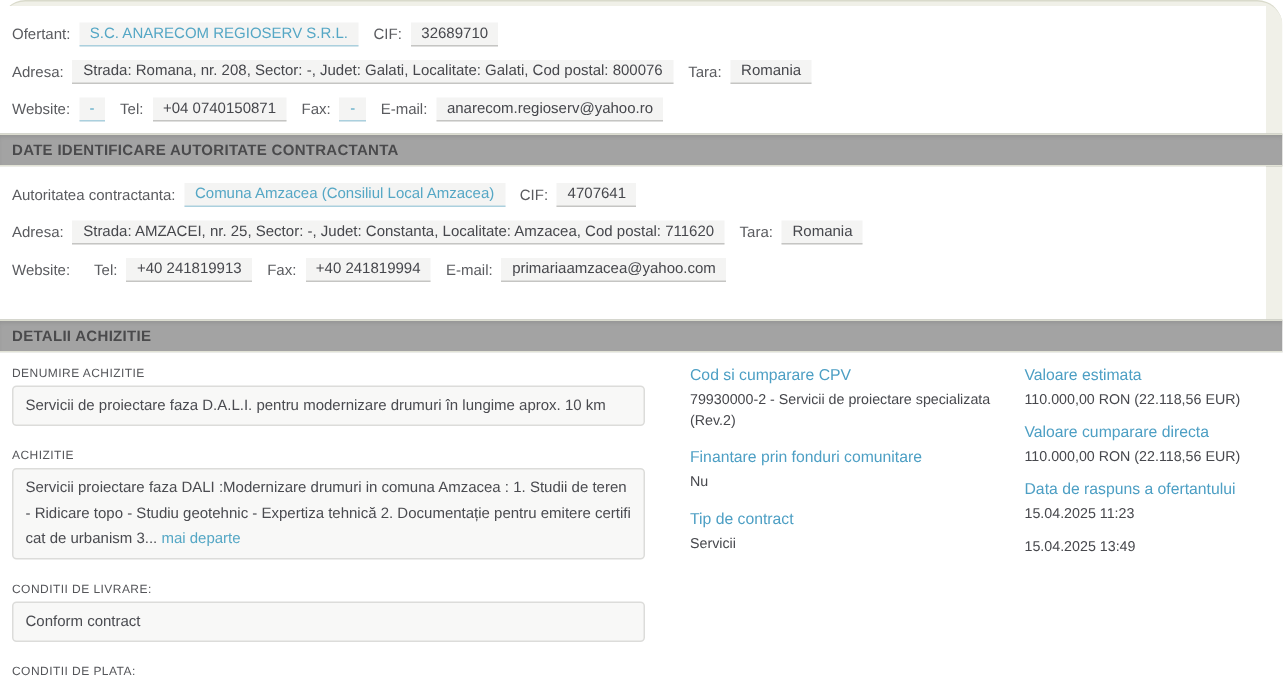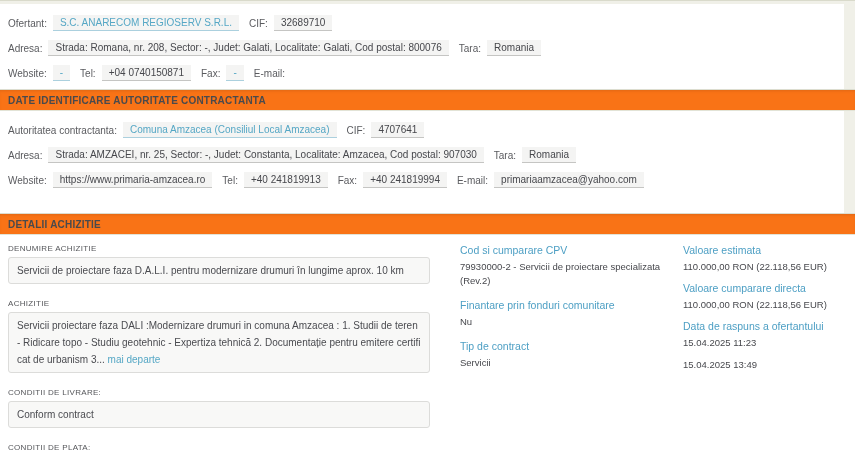--- a/index.html
+++ b/index.html
@@ -2,26 +2,26 @@
 <html><head>
 <meta charset="utf-8">
 <style>
   * { margin:0; padding:0; box-sizing:border-box; }
   html,body { width:855px; }
   body {
     font-family:"Liberation Sans","DejaVu Sans",sans-serif;
     font-size:10px; color:#46474c; background:#ffffff;
     width:855px; height:451px; overflow:hidden;
   }
-  .top-region { background:#f0f0e8; border-top:1px solid #d9dacb; }
+  .top-region { background:#f0f0e8; border-top:1px solid #d9dacb;border-radius:17px; }
   .panel { background:#ffffff; margin-right:11px; padding:11px 8px 2px 8px; }
   .panel-1 { margin-top:3px; height:85px; }
   .panel-2 { height:102px; }
   .section-bar {
-    background:#f97316; height:22px; line-height:21px;
+    background:#a3a3a3; height:22px; line-height:21px;
     border-top:1px solid #dcddd0; border-bottom:1px solid #e2e3d6;
     box-shadow: inset 0 2px 3px -1px rgba(0,0,0,0.10);
     padding:0 8px; font-weight:bold; font-size:10px; color:#4a4a4c;
     letter-spacing:0.2px; white-space:nowrap;
   }
   .row { display:flex; align-items:center; margin-bottom:9px; white-space:nowrap; }
   .lbl { color:#5a5b5f; margin-right:6px; }
   .lbl.after { margin-left:10px; }
   .fv {
     background:#f4f4f3; border-bottom:1px solid #c5c5c3;
@@ -68,41 +68,41 @@
       <span class="fv">Romania</span>
     </div>
     <div class="row">
       <span class="lbl">Website:</span>
       <span class="fv fv-link">-</span>
       <span class="lbl after">Tel:</span>
       <span class="fv">+04 0740150871</span>
       <span class="lbl after">Fax:</span>
       <span class="fv fv-link">-</span>
       <span class="lbl after">E-mail:</span>
+      <span class="fv">anarecom.regioserv@yahoo.ro</span>
     </div>
   </div>
 
   <div class="section-bar">DATE IDENTIFICARE AUTORITATE CONTRACTANTA</div>
 
   <div class="panel panel-2">
     <div class="row">
       <span class="lbl">Autoritatea contractanta:</span>
       <span class="fv fv-link">Comuna Amzacea (Consiliul Local Amzacea)</span>
       <span class="lbl after">CIF:</span>
       <span class="fv">4707641</span>
     </div>
     <div class="row">
       <span class="lbl">Adresa:</span>
-      <span class="fv">Strada: AMZACEI, nr. 25, Sector: -, Judet: Constanta, Localitate: Amzacea, Cod postal: 907030</span>
+      <span class="fv">Strada: AMZACEI, nr. 25, Sector: -, Judet: Constanta, Localitate: Amzacea, Cod postal: 711620</span>
       <span class="lbl after">Tara:</span>
       <span class="fv">Romania</span>
     </div>
     <div class="row">
       <span class="lbl">Website:</span>
-      <span class="fv">https://www.primaria-amzacea.ro</span>
       <span class="lbl after">Tel:</span>
       <span class="fv">+40 241819913</span>
       <span class="lbl after">Fax:</span>
       <span class="fv">+40 241819994</span>
       <span class="lbl after">E-mail:</span>
       <span class="fv">primariaamzacea@yahoo.com</span>
     </div>
   </div>
 
   <div class="section-bar">DETALII ACHIZITIE</div>

